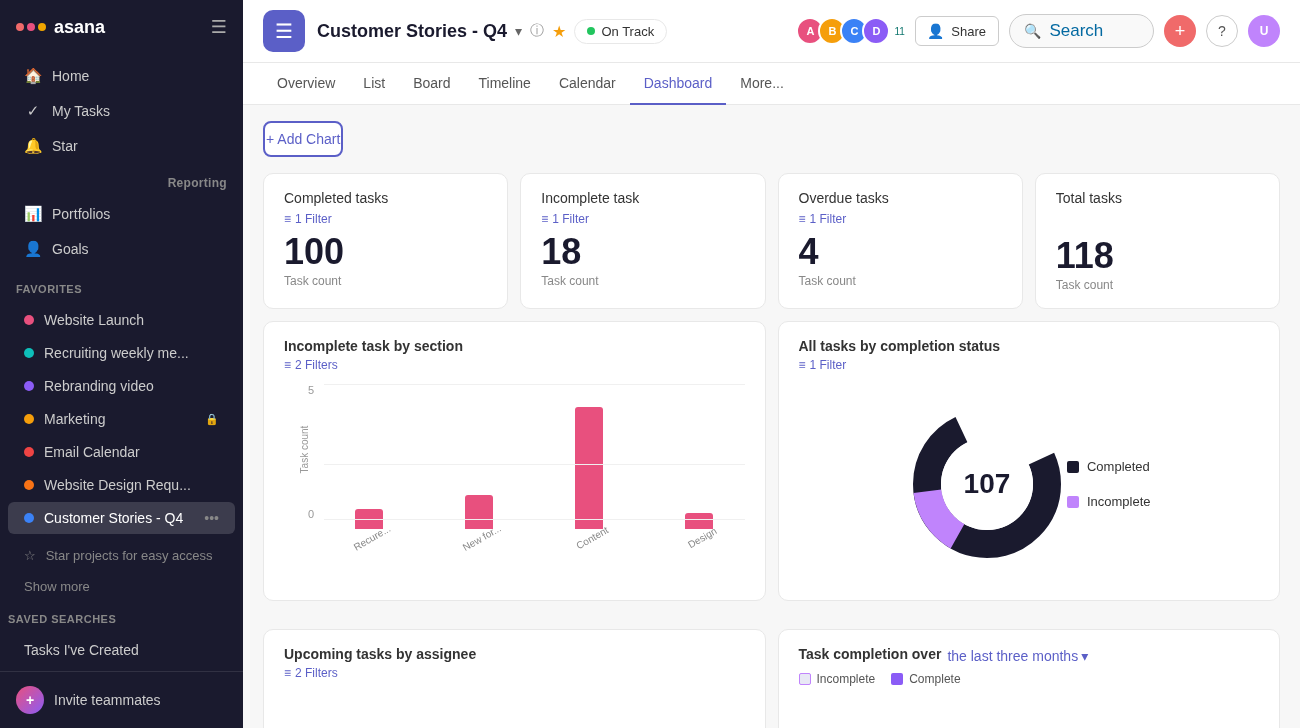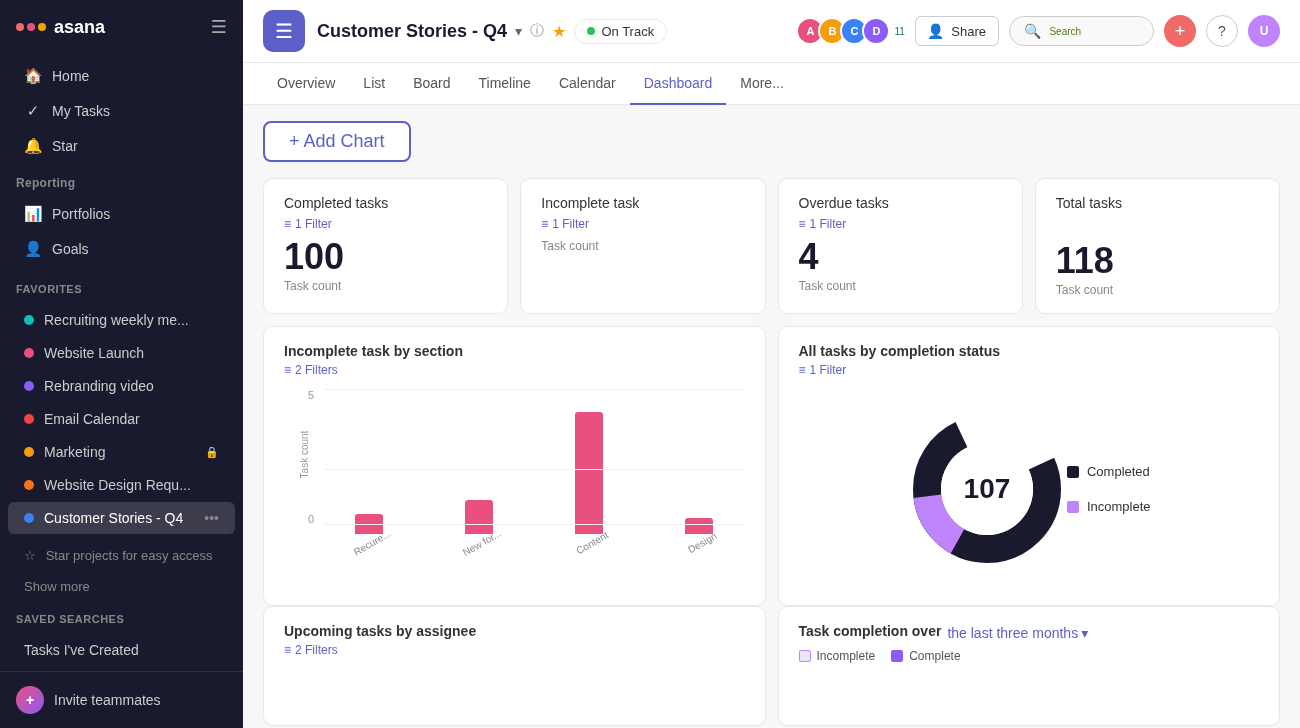--- a/index.html
+++ b/index.html
@@ -193,21 +193,21 @@
     }
     .share-icon { font-size: 14px; }
 
     .search-box {
       display: flex; align-items: center; gap: 8px;
       border: 1px solid #ccc; border-radius: 20px;
       padding: 6px 14px; background: #f9f9f9;
       width: 145px;
     }
     .search-icon { color: #999; font-size: 14px; }
-    .search-text { color: #4d7c0f; font-size: 10px; }
+    .search-text { color: #0369a1; font-size: 17px; }
 
     .plus-btn {
       width: 32px; height: 32px; border-radius: 50%;
       background: #f06a6a; color: #fff;
       display: flex; align-items: center; justify-content: center;
       font-size: 18px; cursor: pointer;
     }
     .help-btn {
       width: 32px; height: 32px; border-radius: 50%;
       border: 1px solid #ccc; background: #fff;
@@ -244,21 +244,21 @@
       flex: 1;
       overflow-y: auto;
       padding: 16px 20px;
       background: #f7f7f7;
     }
 
     
     .add-chart-btn {
       display: inline-flex; align-items: center; gap: 6px;
       border: 2px solid #5b5fc7; border-radius: 8px;
-      padding: 8px 24px; color: #5b5fc7; font-size: 18px; font-weight: 500;
+      padding: 8px 1px; color: #5b5fc7; font-size: 14px; font-weight: 500;
       cursor: pointer; background: #fff; margin-bottom: 16px;
     }
 
     
     .stats-row {
       display: grid;
       grid-template-columns: repeat(4, 1fr);
       gap: 12px;
       margin-bottom: 12px;
     }
@@ -275,21 +275,21 @@
     }
     .filter-icon { font-size: 12px; }
     .stat-number { font-size: 36px; font-weight: 700; color: #1a1a2e; line-height: 1; margin-bottom: 4px; }
     .stat-label { font-size: 12px; color: #888; }
 
     
     .charts-row {
       display: grid;
       grid-template-columns: 1fr 1fr;
       gap: 12px;
-      margin-bottom: 0;
+      margin-bottom: 28px;
     }
     .chart-card {
       background: #fff;
       border-radius: 10px;
       padding: 16px 20px;
       border: 1px solid #e8e8e8;
     }
     .chart-title { font-size: 14px; color: #333; font-weight: 600; margin-bottom: 4px; }
     .chart-filter {
       display: flex; align-items: center; gap: 4px;
@@ -388,24 +388,25 @@
     ::-webkit-scrollbar { width: 6px; }
     ::-webkit-scrollbar-track { background: transparent; }
     ::-webkit-scrollbar-thumb { background: #ccc; border-radius: 3px; }
 
     .reporting-label {
       padding: 8px 16px 2px;
       font-size: 12px;
       font-weight: 600;
       color: #888;
       letter-spacing: 0.3px;
+      text-align: right;
     }
 
     .saved-searches-label {
-      padding: 12px 16px 4px;
+      padding: 12px 8px 4px;
       font-size: 11px;
       font-weight: 600;
       color: #888;
       text-transform: uppercase;
       letter-spacing: 0.5px;
     }
   </style>
 </head>
 <body>
 
@@ -445,39 +446,39 @@
     </div>
     <div class="sidebar-item">
       <span class="sidebar-item-icon">👤</span>
       <span class="sidebar-item-label">Goals</span>
     </div>
   </div>
 
   <div class="sidebar-section-label">Favorites</div>
   <div class="sidebar-nav">
     <div class="sidebar-item">
+      <div class="favorite-dot fav-pink"></div>
+      <span class="sidebar-item-label">Website Launch</span>
+    </div>
+    <div class="sidebar-item">
       <div class="favorite-dot fav-teal"></div>
       <span class="sidebar-item-label">Recruiting weekly me...</span>
     </div>
     <div class="sidebar-item">
-      <div class="favorite-dot fav-pink"></div>
-      <span class="sidebar-item-label">Website Launch</span>
-    </div>
-    <div class="sidebar-item">
       <div class="favorite-dot fav-purple"></div>
       <span class="sidebar-item-label">Rebranding video</span>
-    </div>
-    <div class="sidebar-item">
-      <div class="favorite-dot fav-red"></div>
-      <span class="sidebar-item-label">Email Calendar</span>
     </div>
     <div class="sidebar-item">
       <div class="favorite-dot fav-yellow"></div>
       <span class="sidebar-item-label">Marketing</span>
       <span class="sidebar-lock">🔒</span>
+    </div>
+    <div class="sidebar-item">
+      <div class="favorite-dot fav-red"></div>
+      <span class="sidebar-item-label">Email Calendar</span>
     </div>
     <div class="sidebar-item">
       <div class="favorite-dot fav-orange"></div>
       <span class="sidebar-item-label">Website Design Requ...</span>
     </div>
     <div class="sidebar-item active">
       <div class="favorite-dot fav-blue"></div>
       <span class="sidebar-item-label">Customer Stories - Q4</span>
       <span class="sidebar-dots">•••</span>
     </div>
@@ -565,20 +566,21 @@
         </div>
         <div class="stat-number">100</div>
         <div class="stat-label">Task count</div>
       </div>
       <div class="stat-card">
         <div class="stat-title">Incomplete task</div>
         <div class="stat-filter">
           <span class="filter-icon">≡</span>
           <span>1 Filter</span>
         </div>
+        <div class="stat-number">18</div>
         <div class="stat-label">Task count</div>
       </div>
       <div class="stat-card">
         <div class="stat-title">Overdue tasks</div>
         <div class="stat-filter">
           <span class="filter-icon">≡</span>
           <span>1 Filter</span>
         </div>
         <div class="stat-number">4</div>
         <div class="stat-label">Task count</div>

